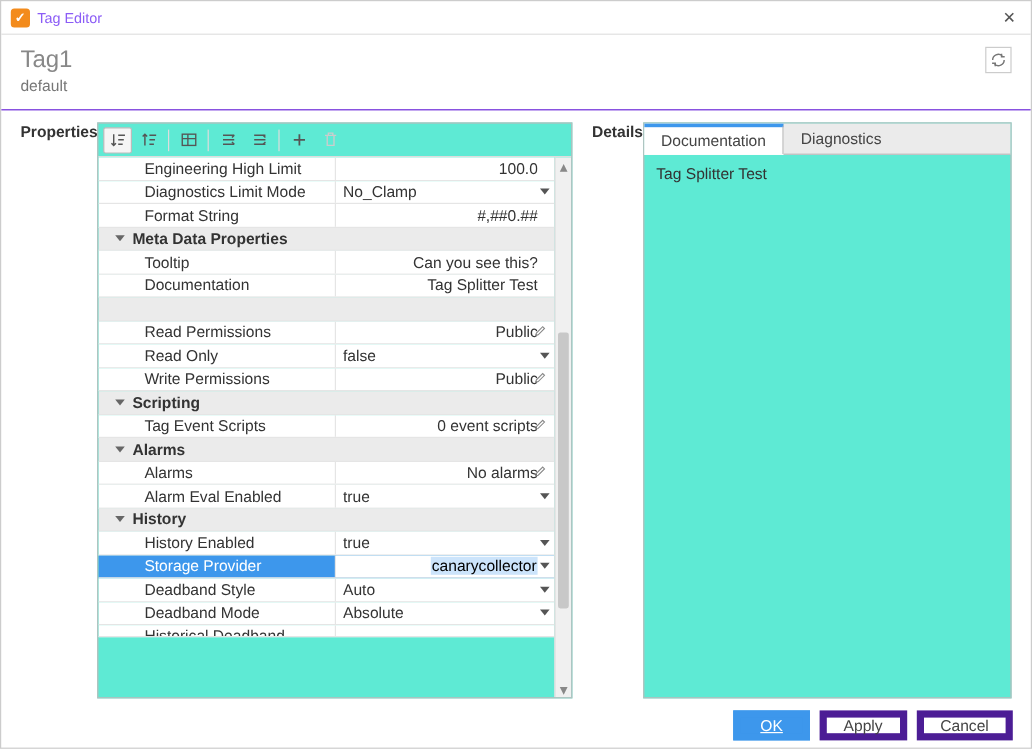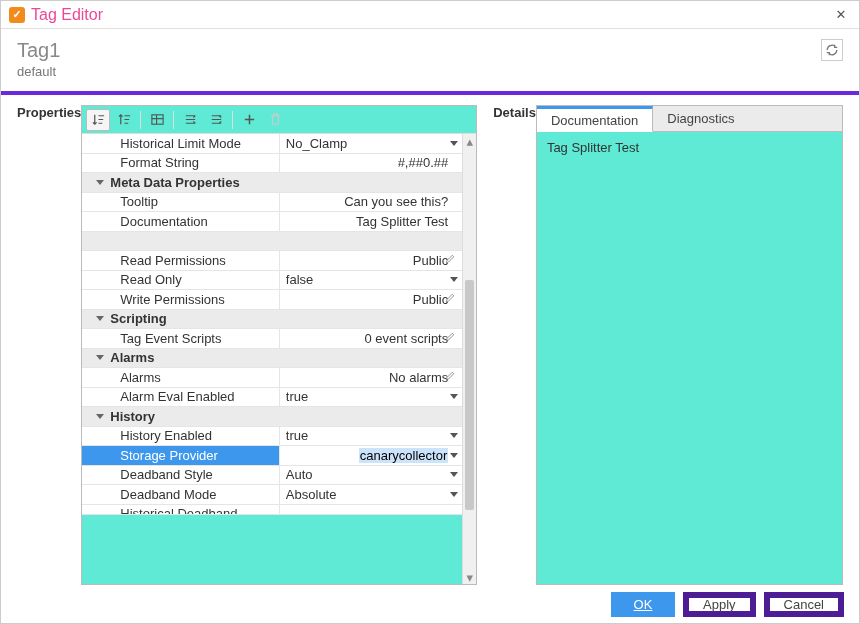--- a/index.html
+++ b/index.html
@@ -26,29 +26,29 @@
     background: #f38b1c;
     border-radius: 3px;
     margin-right: 6px;
     display: flex;
     align-items: center;
     justify-content: center;
     color: #fff;
     font-size: 11px;
     font-weight: bold;
   }
-  .titlebar .title { flex: 1; font-size: 16px; color: #ec4899; }
+  .titlebar .title { flex: 1; font-size: 12px; color: #8b5cf6; }
   .titlebar .close {
     width: 20px; height: 20px;
     display: flex; align-items: center; justify-content: center;
     color: #555; cursor: pointer;
   }
   .header {
     padding: 10px 16px 12px 16px;
-    border-bottom: 4px solid #6d28d9;
+    border-bottom: 1px solid #6d28d9;
     display: flex;
   }
   .header-left { flex: 1; }
   .tag-name { font-size: 20px; color: #888; }
   .tag-provider { font-size: 13px; color: #777; margin-top: 2px; }
   .refresh-btn {
     width: 22px; height: 22px;
     border: 1px solid #ccc;
     display: flex; align-items: center; justify-content: center;
     color: #888;
@@ -321,21 +321,29 @@
               <path d="M3 4h10M5 4v9h6V4M6 4V2h4v2"></path>
             </svg>
         </div>
       </div>
 
       <div class="grid-wrap">
         <div class="grid">
 
           <div class="row">
             <div class="cell-label indent">
-                <span>Historical Limit Mode</span>
+                <span>Engineering High Limit</span>
+              </div>
+            <div class="cell-value rtl">
+                <span class="val">100.0</span>
+              </div>
+          </div>
+          <div class="row">
+            <div class="cell-label indent">
+                <span>Diagnostics Limit Mode</span>
               </div>
             <div class="cell-value">
                 <span class="val">No_Clamp</span>
                 <span class="dropdown-arrow"></span>
               </div>
           </div>
           <div class="row">
             <div class="cell-label indent">
                 <span>Format String</span>
               </div>

